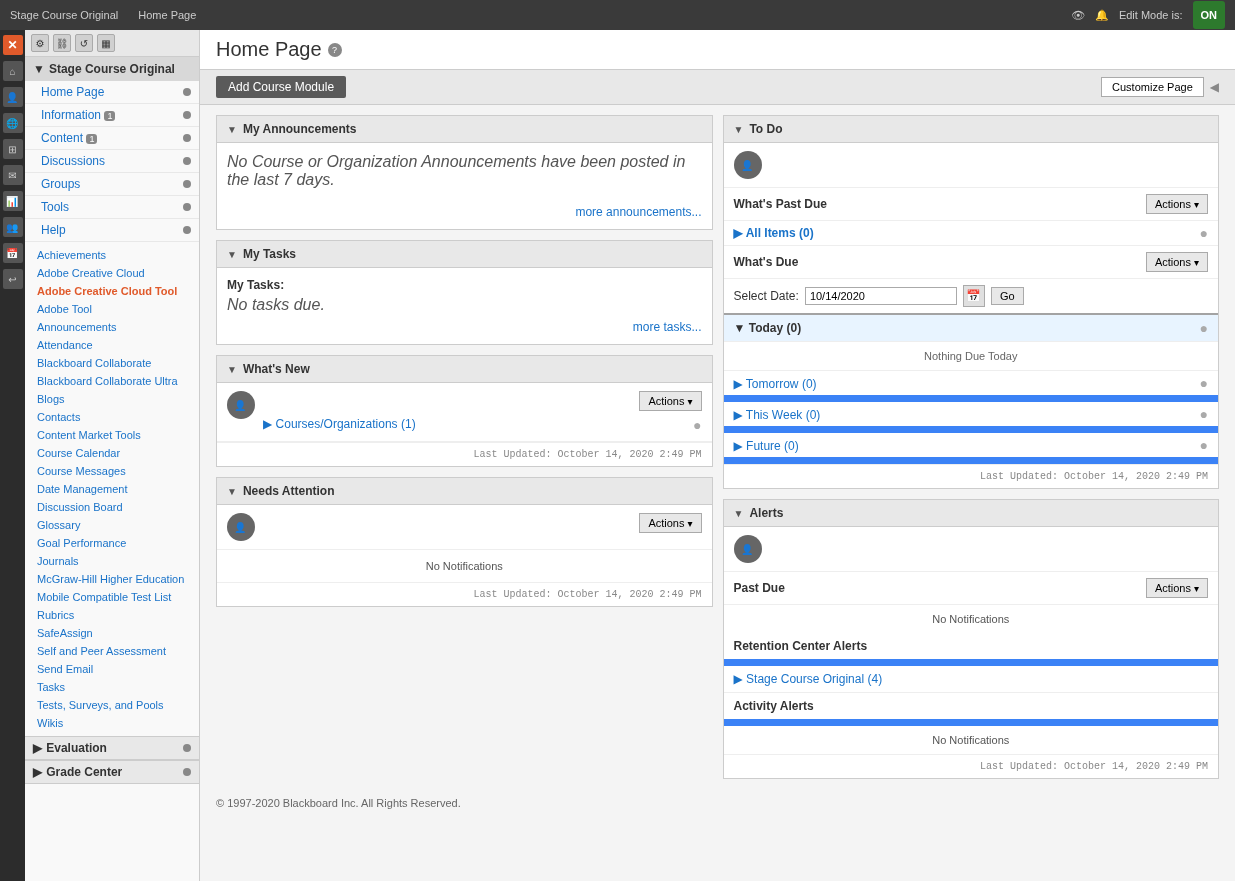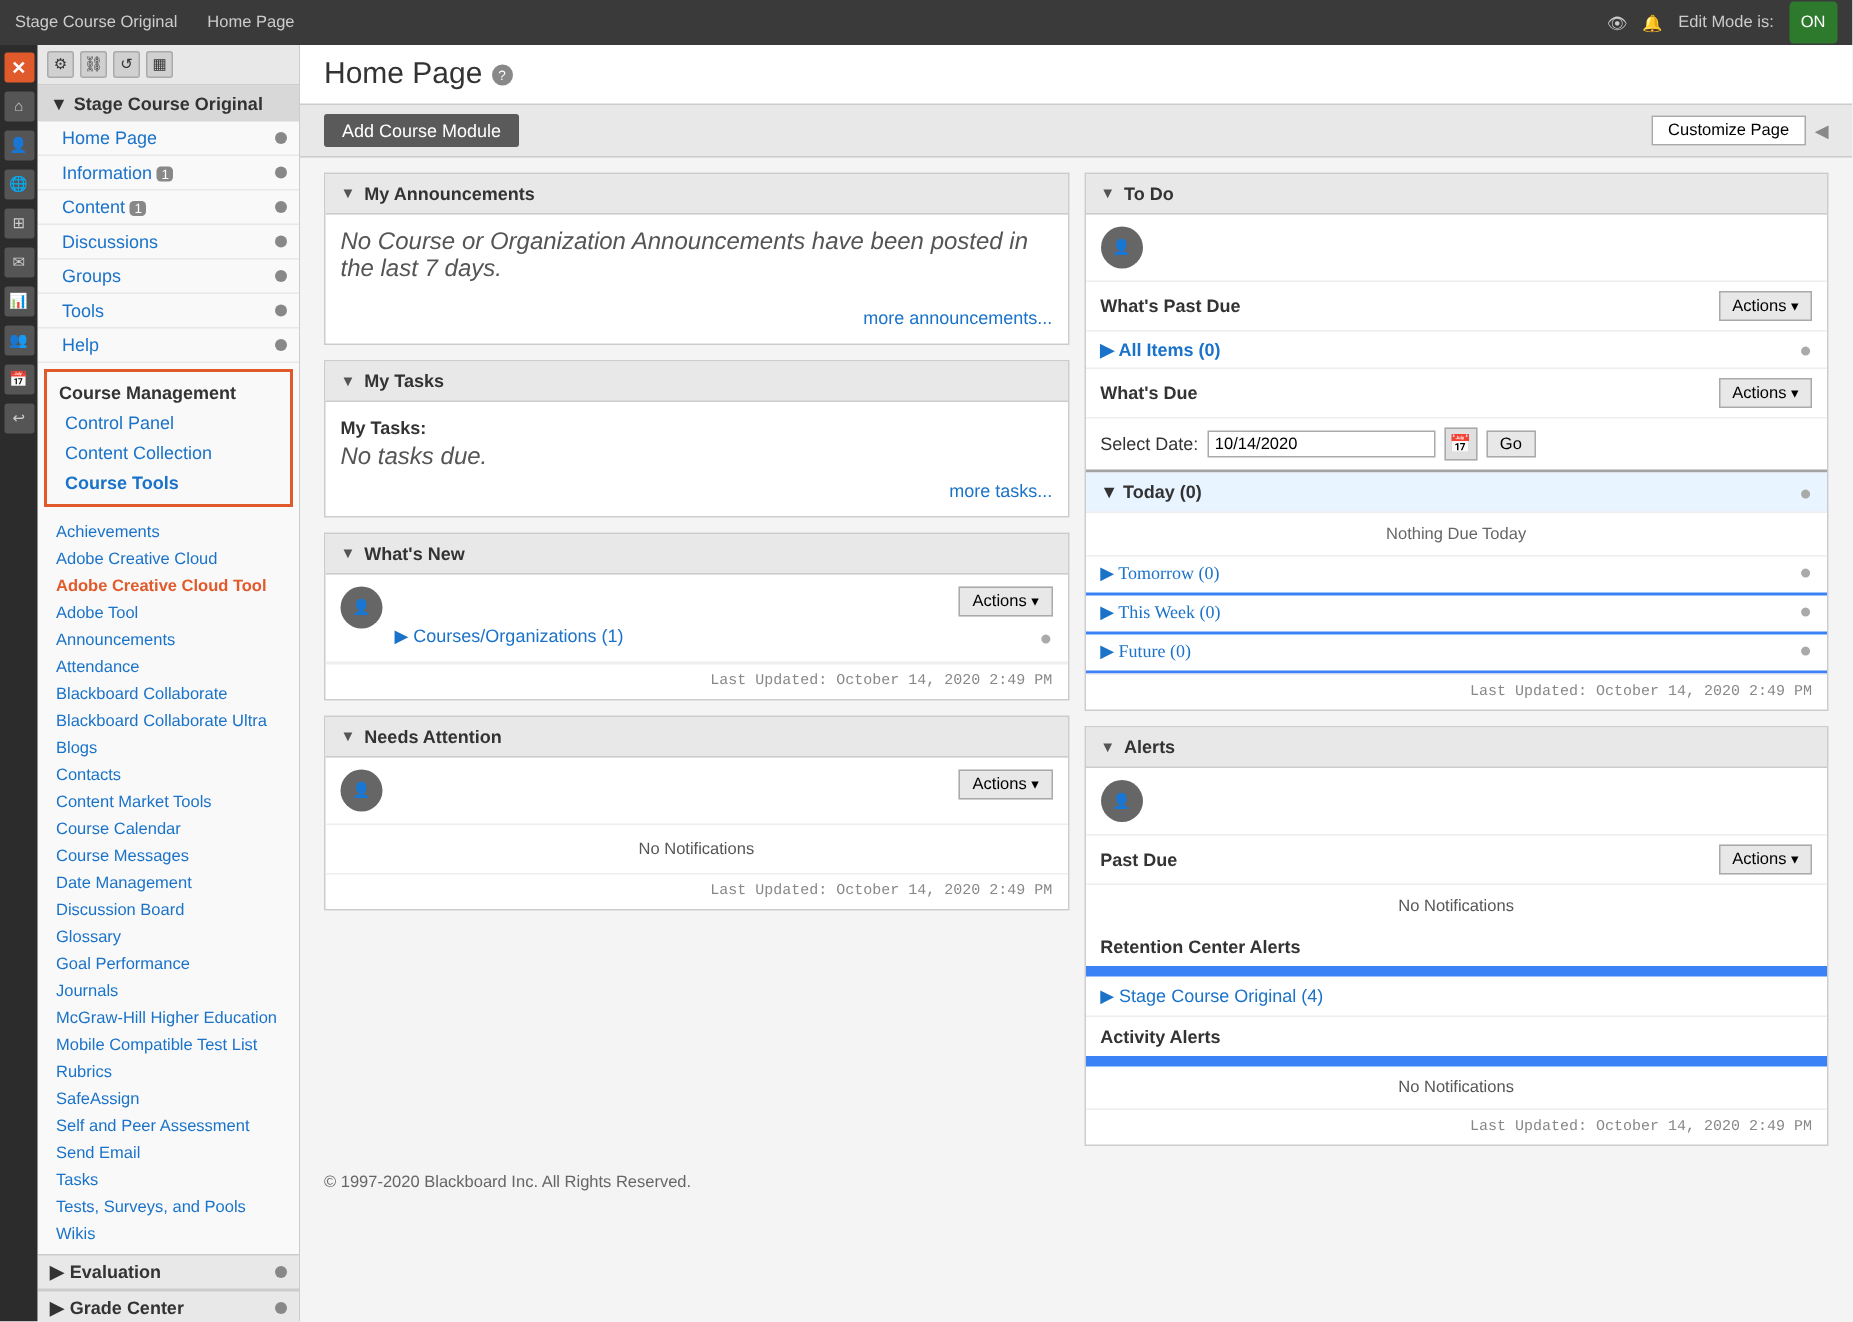--- a/index.html
+++ b/index.html
@@ -11,21 +11,21 @@
       background: #3a3a3a;
       display: flex;
       align-items: center;
       padding: 0 10px;
       color: #ccc;
       font-size: 11px;
       justify-content: space-between;
     }
     #topbar .left { display: flex; align-items: center; gap: 20px; }
     #topbar .right { display: flex; align-items: center; gap: 10px; }
-    .edit-mode-badge { background: #2d7a2d; color: white; padding: 8px 8px; border-radius: 3px; font-size: 11px; font-weight: normal; }
+    .edit-mode-badge { background: #2d7a2d; color: white; padding: 8px 8px; border-radius: 3px; font-size: 11px; font-weight: bold; }
 
     
     #layout { display: flex; height: calc(881px - 30px); }
 
     
     #icon-rail {
       width: 25px;
       background: #2c2c2c;
       display: flex;
       flex-direction: column;
@@ -244,22 +244,22 @@
     .go-btn { background: #e8e8e8; border: 1px solid #aaa; padding: 2px 8px; cursor: pointer; font-size: 11px; }
     .today-header {
       background: #e8f4ff;
       padding: 5px 10px;
       font-weight: bold;
       display: flex; align-items: center; justify-content: space-between;
       border-bottom: 1px solid #eee;
     }
     .collapsible-row {
       padding: 4px 10px;
-      border-bottom: 2px solid #3b82f6;
-      display: flex; align-items: flex-start; justify-content: space-between; font-family: Liberation Serif, serif;
+      border-bottom: 7px solid #3b82f6;
+      display: flex; align-items: flex-end; justify-content: space-between;
     }
     .collapsible-row .label { color: #1a73c9; cursor: pointer; }
     .nothing-today { text-align: center; padding: 8px; color: #666; font-size: 11px; border-bottom: 1px solid #eee; }
 
     
     .avatar {
       width: 28px; height: 28px;
       background: #666; border-radius: 50%;
       display: flex; align-items: center; justify-content: center;
       color: white; font-size: 10px;
@@ -341,26 +341,20 @@
     </div>
     <div class="sidebar-item">
       <span>Tools</span>
       <span class="dot"></span>
     </div>
     <div class="sidebar-item">
       <span>Help</span>
       <span class="dot"></span>
     </div>
 
-    <div class="course-management-box">
-      <div class="cm-title">Course Management</div>
-      <a class="cm-link">Control Panel</a>
-      <a class="cm-link">Content Collection</a>
-      <a class="cm-link" style="font-weight:bold;">Course Tools</a>
-    </div>
 
     <div class="course-tools-section">
       <a class="ct-item">Achievements</a>
       <a class="ct-item">Adobe Creative Cloud</a>
       <a class="ct-item active-tool">Adobe Creative Cloud Tool</a>
       <a class="ct-item">Adobe Tool</a>
       <a class="ct-item">Announcements</a>
       <a class="ct-item">Attendance</a>
       <a class="ct-item">Blackboard Collaborate</a>
       <a class="ct-item">Blackboard Collaborate Ultra</a>

